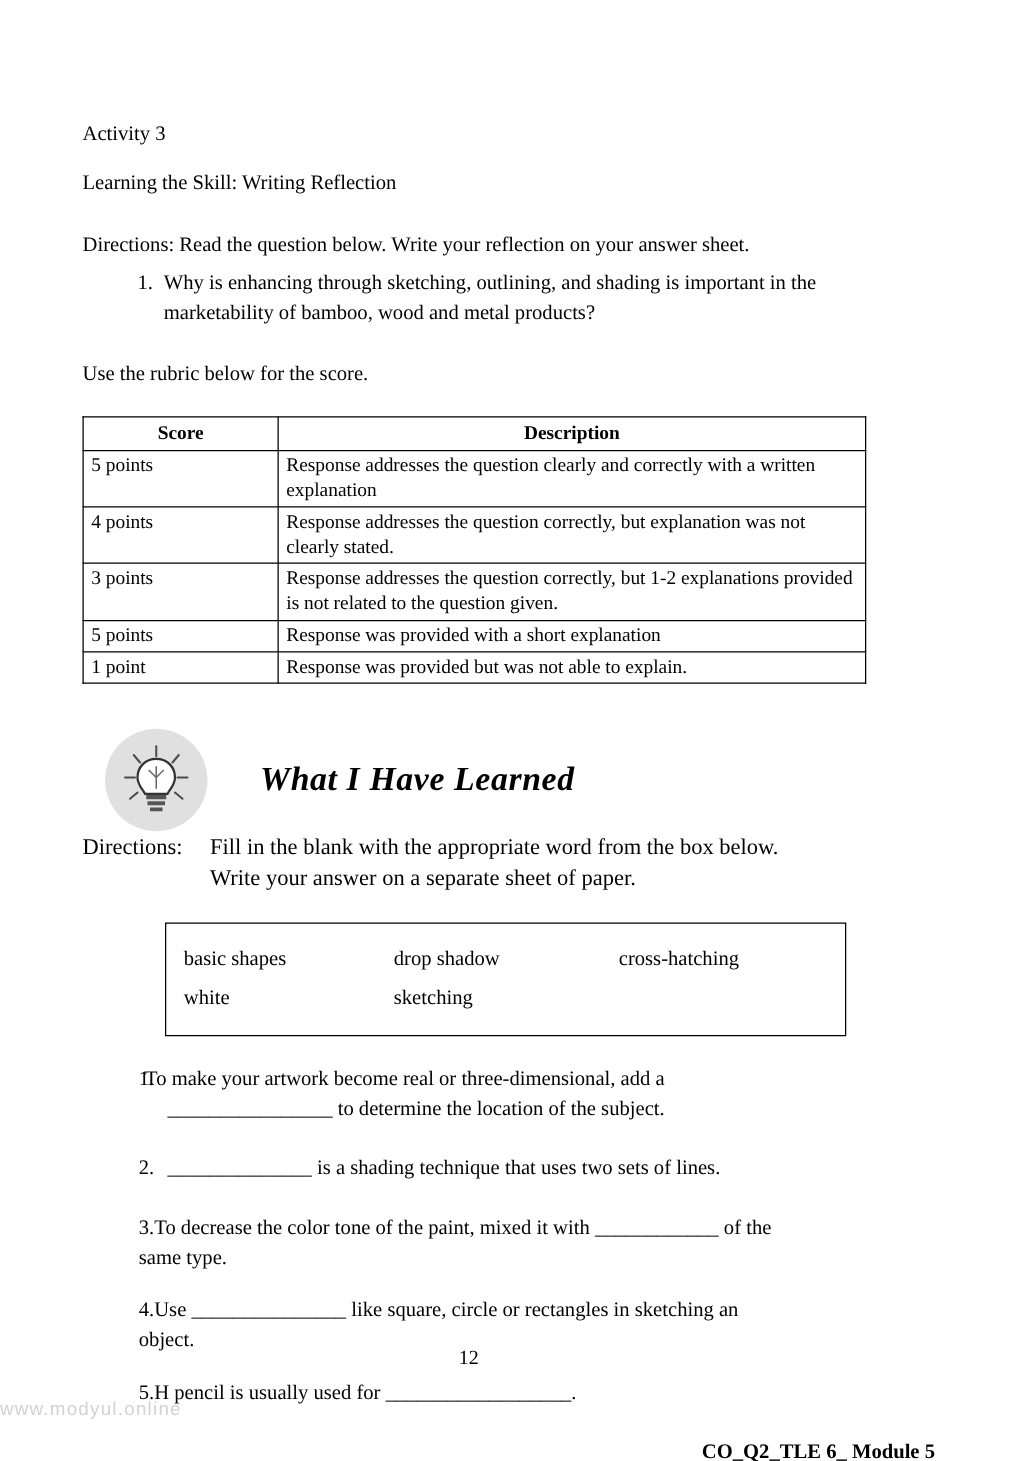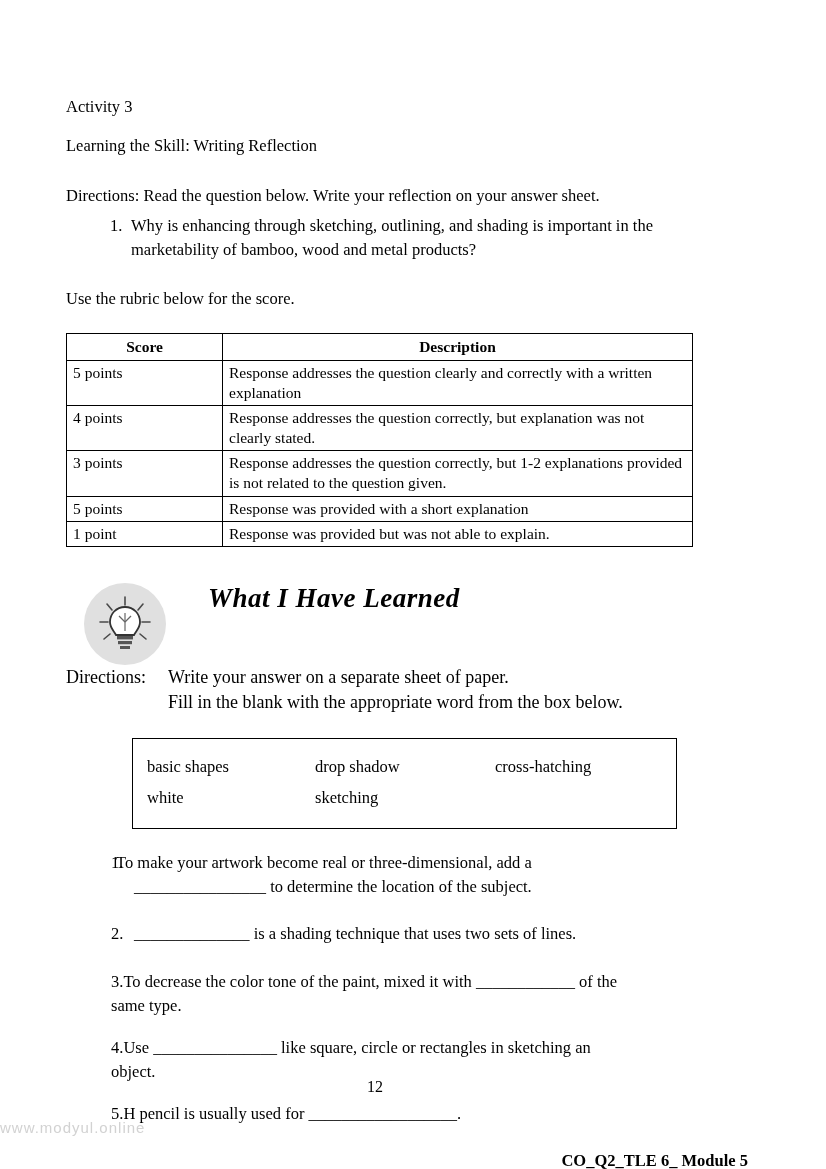--- a/index.html
+++ b/index.html
@@ -62,21 +62,21 @@
     padding: 3px 6px;
   }
   table.rubric td.score {
     width: 143px;
     text-align: left;
   }
 
   
   .section-head {
     display: flex;
-    align-items: flex-start;
+    align-items: center;
     margin-top: 36px;
     padding-left: 18px;
   }
   .bulb-wrap {
     width: 82px;
     height: 82px;
     border-radius: 50%;
     background: #e0e0e0;
     display: flex;
     align-items: center;
@@ -225,22 +225,22 @@
           <line x1="39" y1="25" x2="33" y2="31"></line>
         </g>
       </svg>
     </div>
     <div class="section-title">What I Have Learned</div>
   </div>
 
   <div class="directions-row">
     <div class="directions-label">Directions:</div>
     <div class="directions-body">
+      <div>Fill in the blank with the appropriate word from the box below.</div>
       <div>Write your answer on a separate sheet of paper.</div>
-      <div>Fill in the blank with the appropriate word from the box below.</div>
     </div>
   </div>
 
   <div class="wordbox">
     <div class="row">
       <div class="c1">basic shapes</div>
       <div class="c2">drop shadow</div>
       <div class="c3">cross-hatching</div>
     </div>
     <div class="row">

